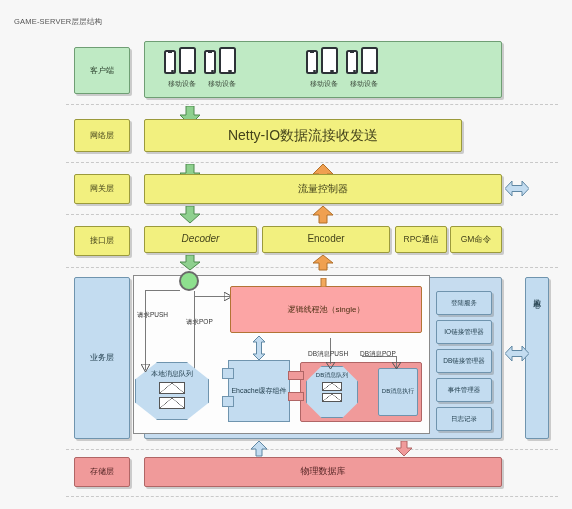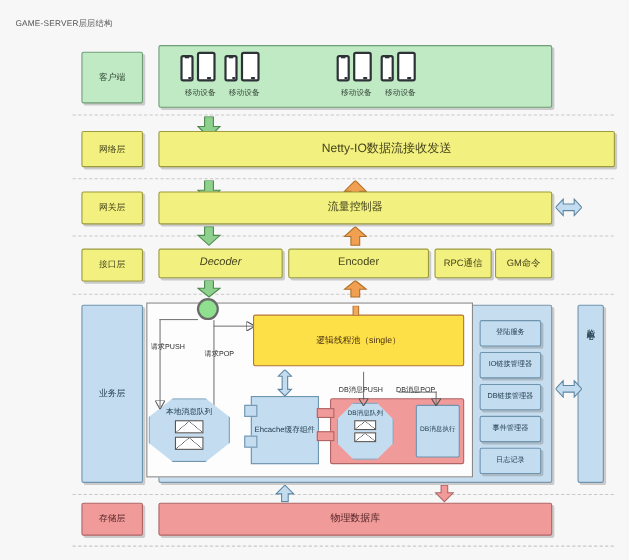--- a/index.html
+++ b/index.html
@@ -38,21 +38,21 @@
     border:1px solid #8a8a8a;
     border-radius:2px;
     line-height:1.25;
     padding:1px 2px;
   }
   .green  { background:#bfeac4; border-color:#6f9e74; color:#2f4430; }
   .yellow { background:#f2f07f; border-color:#9b9a3c; color:#45441c; }
   .blue   { background:#c3dcf0; border-color:#6f94ae; color:#24404f; }
   .blue2  { background:#c6dcef; border-color:#7b97ab; color:#233c4b; }
   .red    { background:#f09a9a; border-color:#b06565; color:#532424; }
-  .orange { background:#fde047; border-color:#b27435; color:#4a2f12; }
+  .orange { background:#fca5a5; border-color:#b27435; color:#4a2f12; }
 
   .shadowed { box-shadow:2px 2px 0 rgba(120,120,120,.35); }
 
   
   .layer-tag { font-size:8px; }
 
   
   .device-group { position:absolute; display:flex; align-items:flex-end; gap:3px; }
   .phone {
     width:12px; height:24px;
@@ -193,21 +193,21 @@
     <div class="tablet"></div>
   </div>
   <div class="device-label" style="left:334px; top:79px;">移动设备</div>
 
   <div class="blockarrow" style="left:179px; top:106px;">
     <svg width="22" height="20" viewBox="0 0 22 20">
       <polygon points="7,0 15,0 15,9 21,9 11,19 1,9 7,9" fill="#8ed08e" stroke="#4e8a4e" stroke-width="1"></polygon>
     </svg>
   </div>
 
-  <div class="abs box yellow shadowed" style="left:144px; top:119px; width:415px; height:33px; font-size:11px;text-align:right;">Netty-IO数据流接收发送</div>
+  <div class="abs box yellow shadowed" style="left:144px; top:119px; width:318px; height:33px; font-size:14px;text-align:right;">Netty-IO数据流接收发送</div>
 
   <div class="blockarrow" style="left:179px; top:164px;">
     <svg width="22" height="20" viewBox="0 0 22 20">
       <polygon points="7,0 15,0 15,9 21,9 11,19 1,9 7,9" fill="#8ed08e" stroke="#4e8a4e" stroke-width="1"></polygon>
     </svg>
   </div>
   <div class="blockarrow" style="left:312px; top:164px;">
     <svg width="22" height="20" viewBox="0 0 22 20">
       <polygon points="11,0 21,10 15,10 15,19 7,19 7,10 1,10" fill="#f0a050" stroke="#b06f28" stroke-width="1"></polygon>
     </svg>

